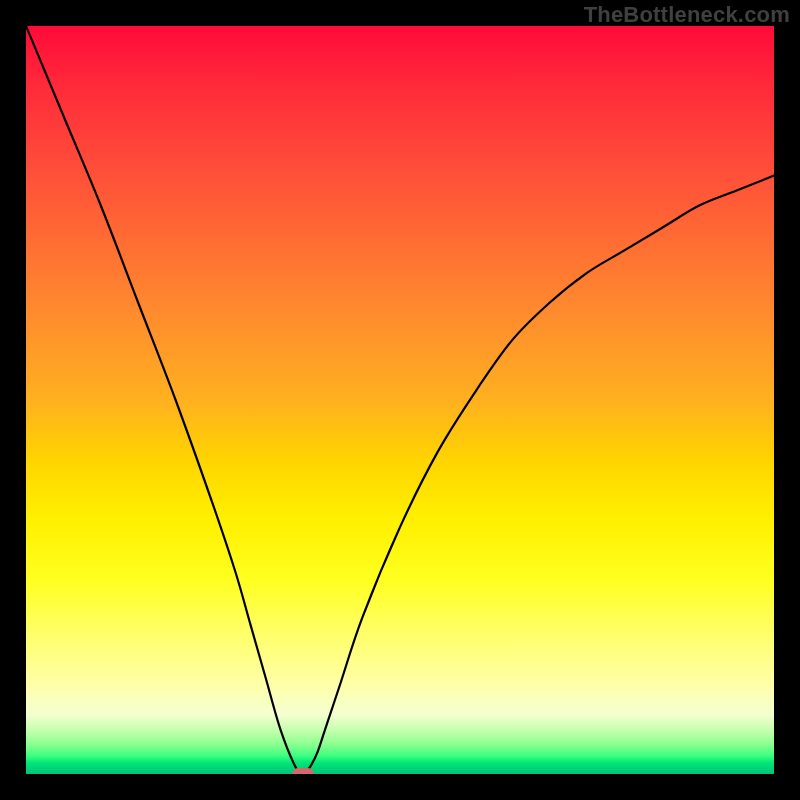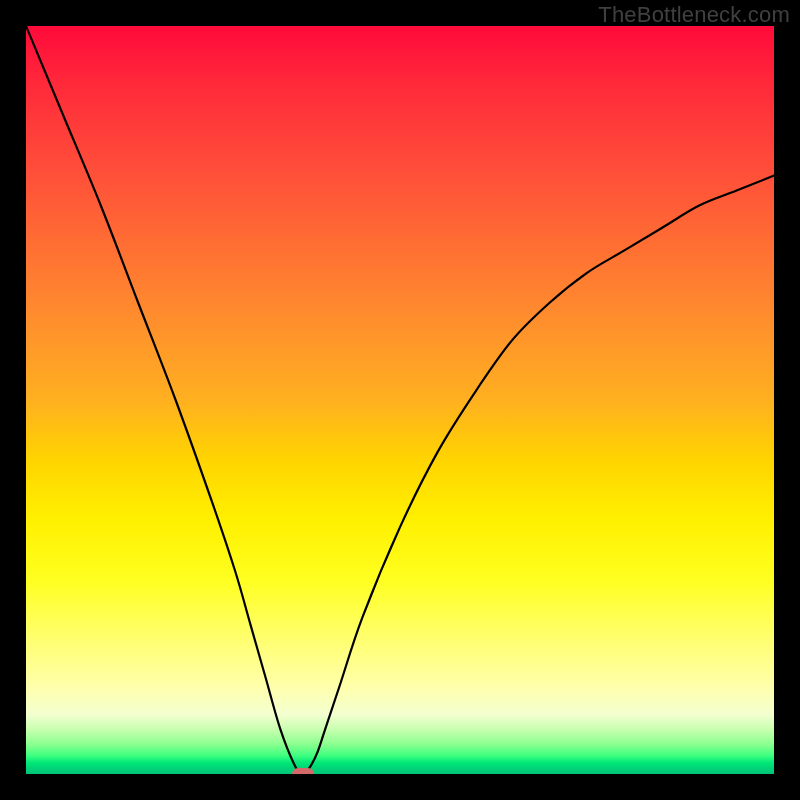--- a/index.html
+++ b/index.html
@@ -16,21 +16,21 @@
     width: 800px;
     height: 800px;
     background: #000;
   }
   .watermark {
     position: absolute;
     top: 2px;
     right: 10px;
     color: #404040;
     font-size: 22px;
-    font-weight: 400;
+    font-weight: 700;
     letter-spacing: 0.2px;
     z-index: 5;
   }
   .plot {
     position: absolute;
     left: 26px;
     top: 26px;
     width: 748px;
     height: 748px;
     overflow: hidden;

